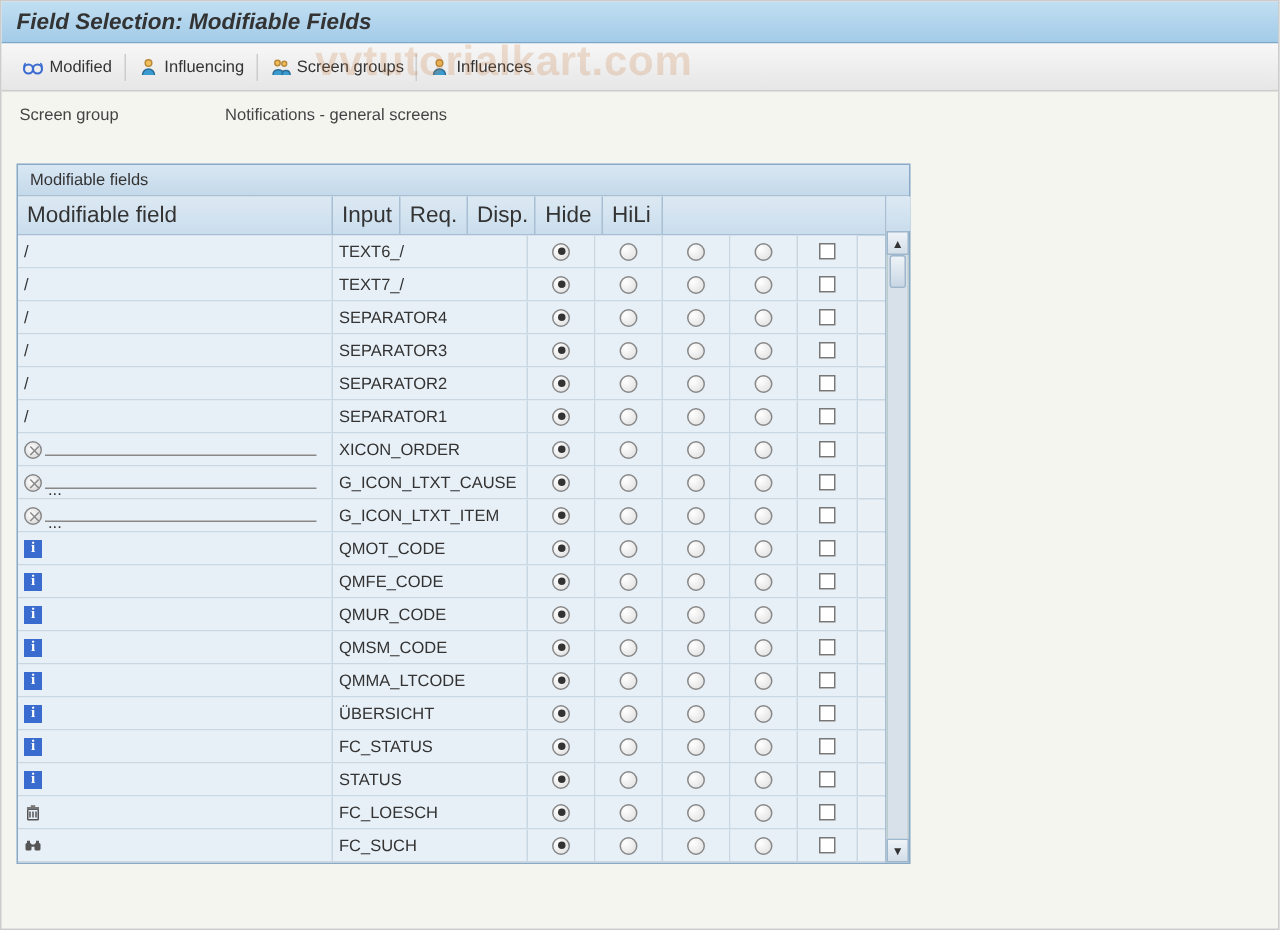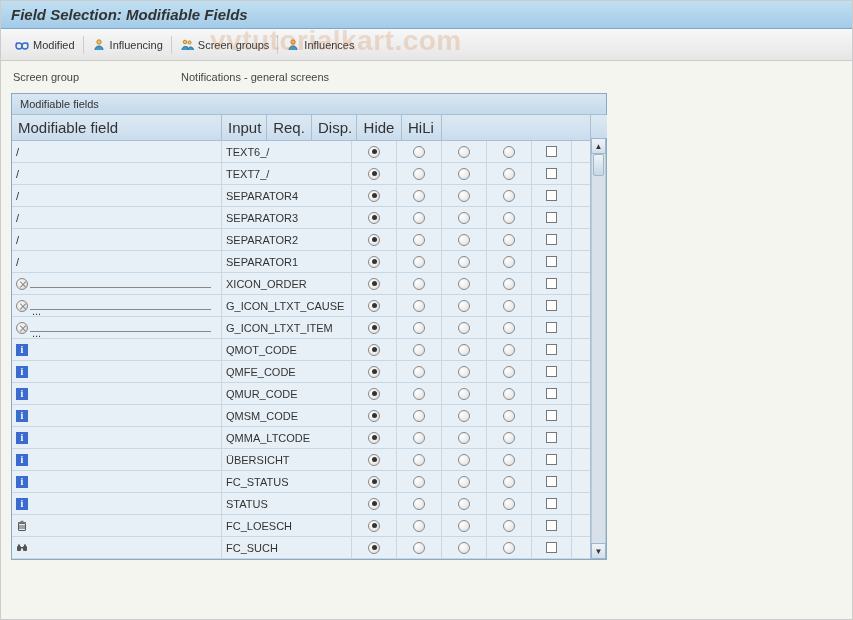--- a/index.html
+++ b/index.html
@@ -42,25 +42,25 @@
   }
   .toolbar-btn .icon { width: 14px; height: 14px; display:inline-block; }
   .divider {
     width: 1px;
     height: 18px;
     background: #ccc;
   }
   .screen-group-row {
     padding: 10px 12px;
     display: flex;
-    gap: 102px;
+    gap: 71px;
     color: #444;
   }
   .table-wrap {
-    margin: 0 10px;
+    margin: 16px 10px;
     width: 596px;
     border: 1px solid #8aa9c4;
     background: #e9f1f7;
   }
   .table-title {
     background: linear-gradient(to bottom, #d9e7f3, #c4d9ea);
     border-bottom: 1px solid #a7bed3;
     padding: 4px 8px;
     color: #333;
     font-size: 11px;

